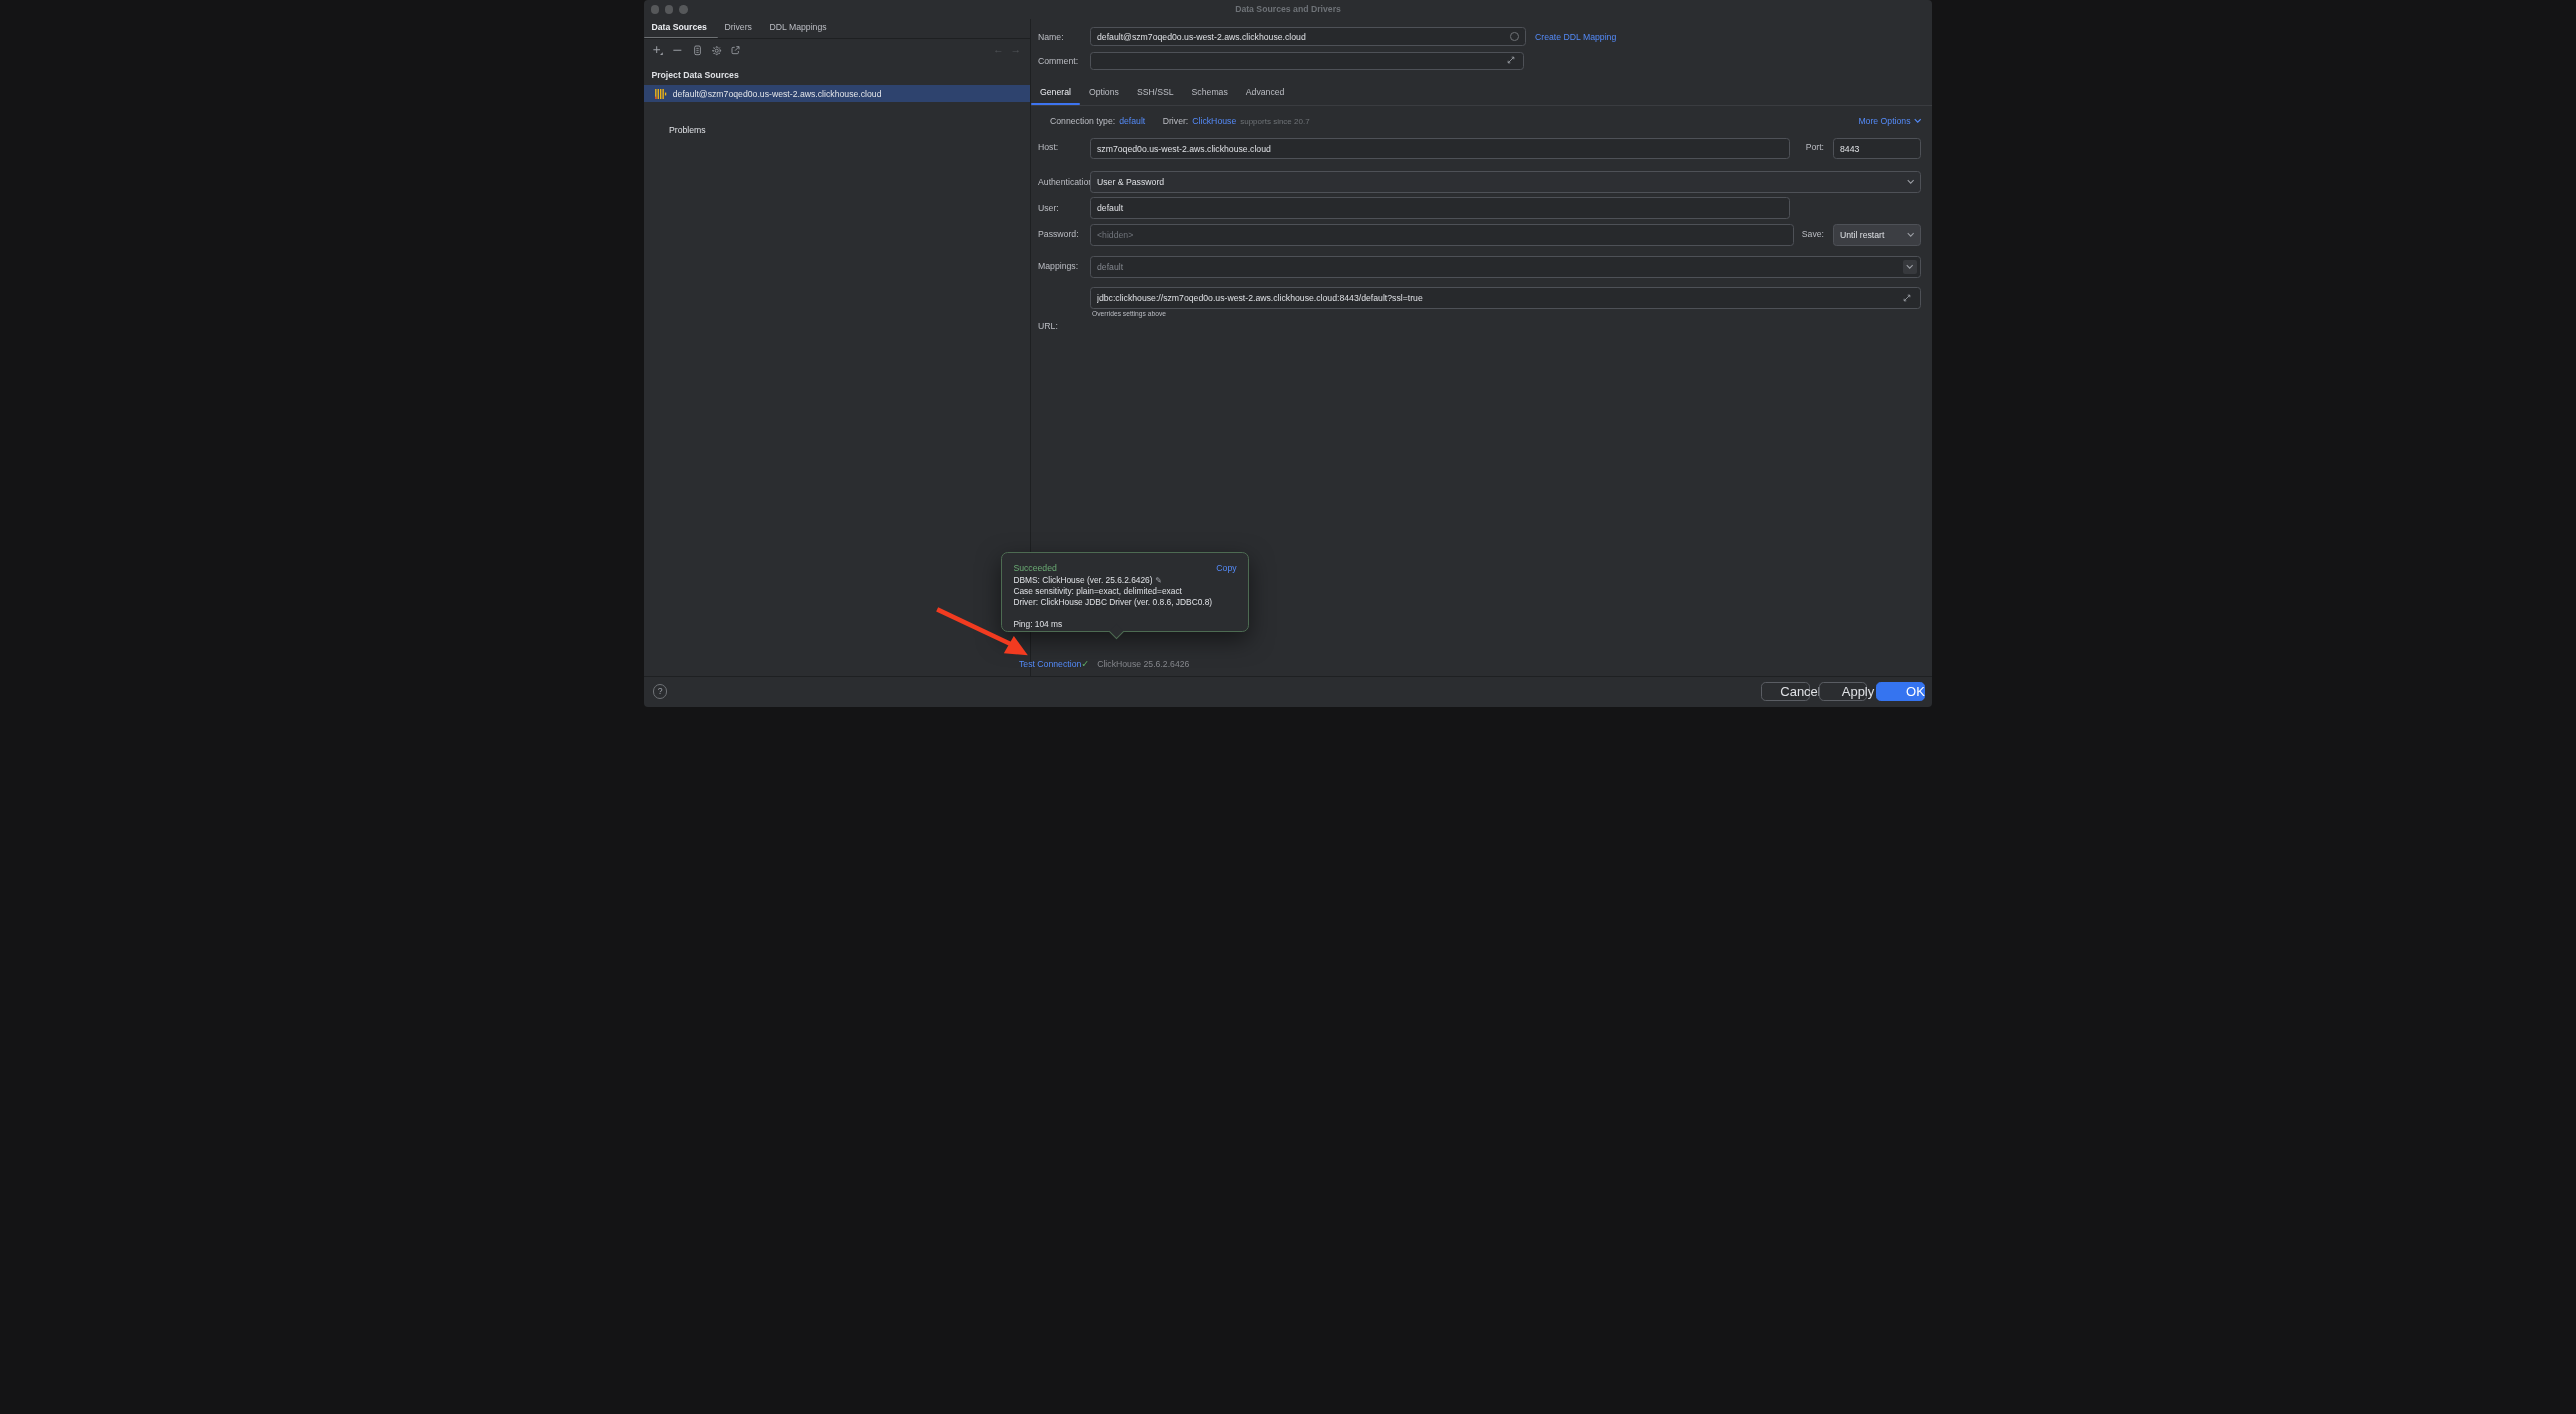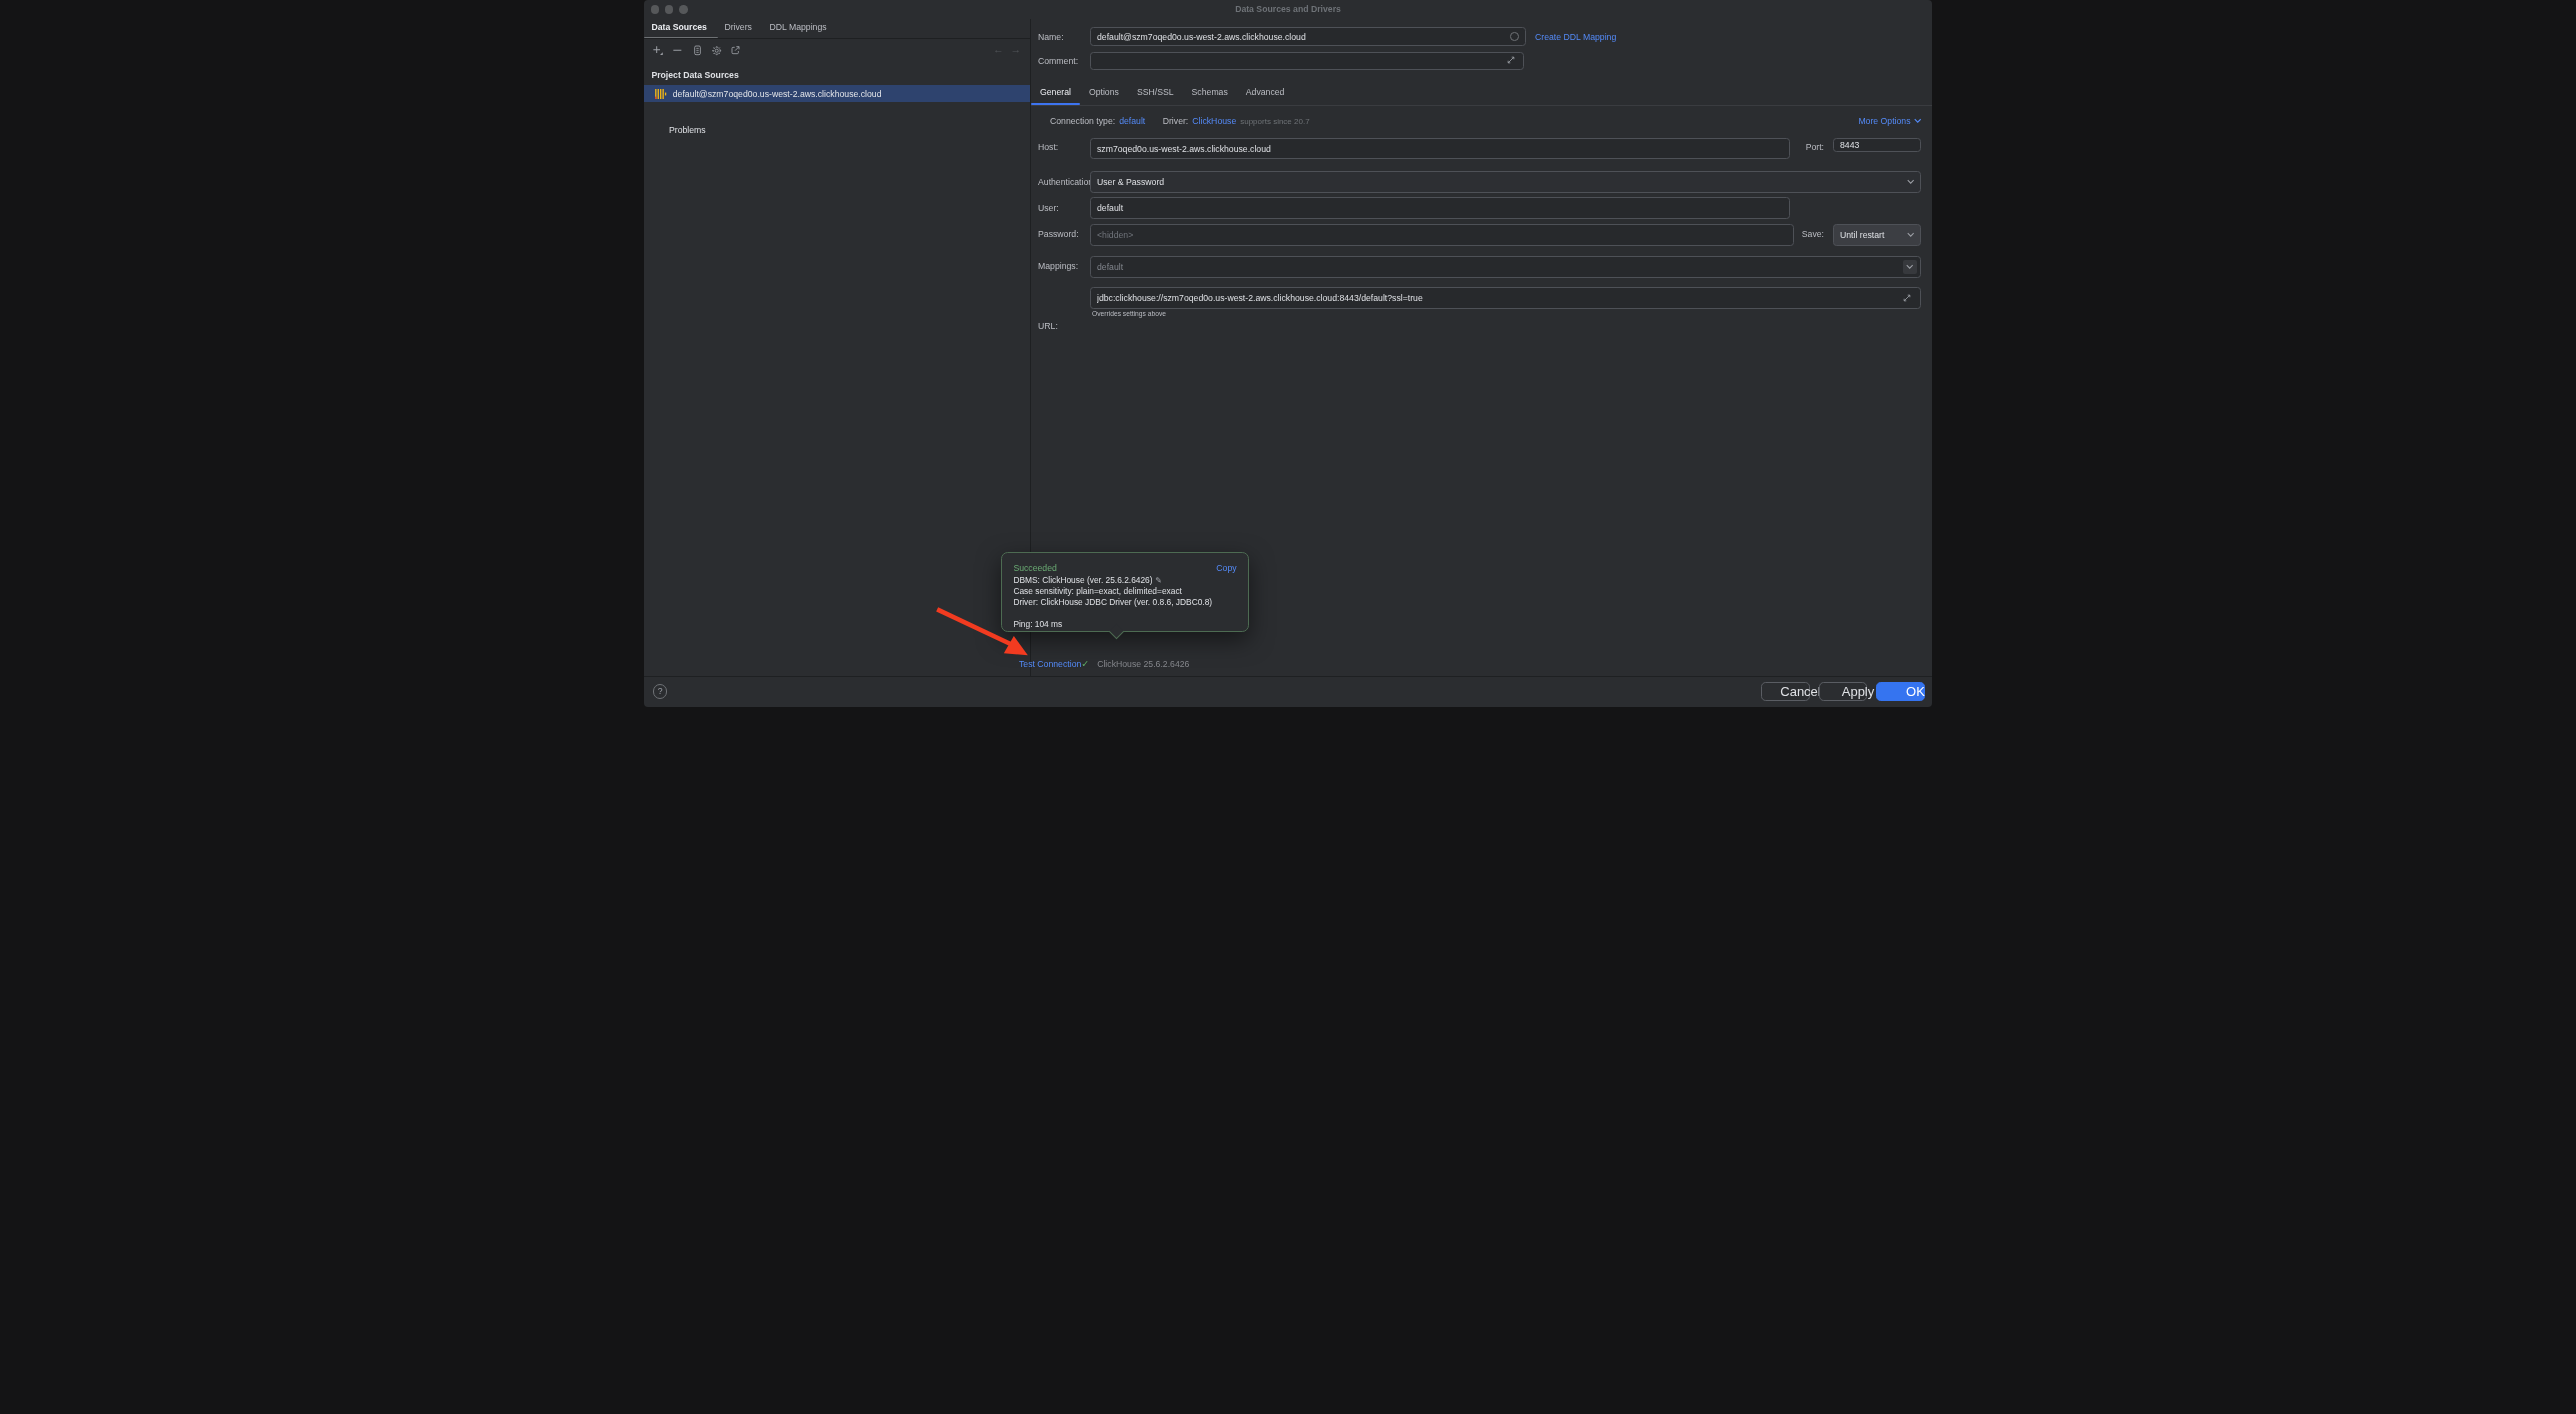--- a/index.html
+++ b/index.html
@@ -174,21 +174,21 @@
   <div class="more-options">
     <span class="link">More Options</span>
     <svg width="7.4" height="5.4" viewBox="0 0 10 7">
         <path d="M1 1.5 5 5.5 9 1.5" stroke="#548af7" stroke-width="1.5" fill="none"></path>
       </svg>
   </div>
 
   <div class="flabel" style="left:394px;top:142px;">Host:</div>
   <input class="fi" style="left: 446px; top: 138px; width: 700px; height: 21px;" value="szm7oqed0o.us-west-2.aws.clickhouse.cloud">
   <div class="rlabel" style="top:142px;">Port:</div>
-  <input class="fi" style="left: 1189px; top: 138px; width: 88px; height: 14px;" value="8443">
+  <input class="fi" style="left: 1189px; top: 138px; width: 88px; height: 21px;" value="8443">
 
   <div class="flabel" style="left:394px;top:177px;">Authentication:</div>
   <div class="combo" style="left:446px;top:171px;width:831px;height:21.5px;">
     <span class="val">User &amp; Password</span>
     <svg class="chev" width="7.4" height="5.4" viewBox="0 0 10 7">
         <path d="M1 1.5 5 5.5 9 1.5" stroke="#9da0a6" stroke-width="1.4" fill="none"></path>
       </svg>
   </div>
 
   <div class="flabel" style="left:394px;top:203px;">User:</div>

